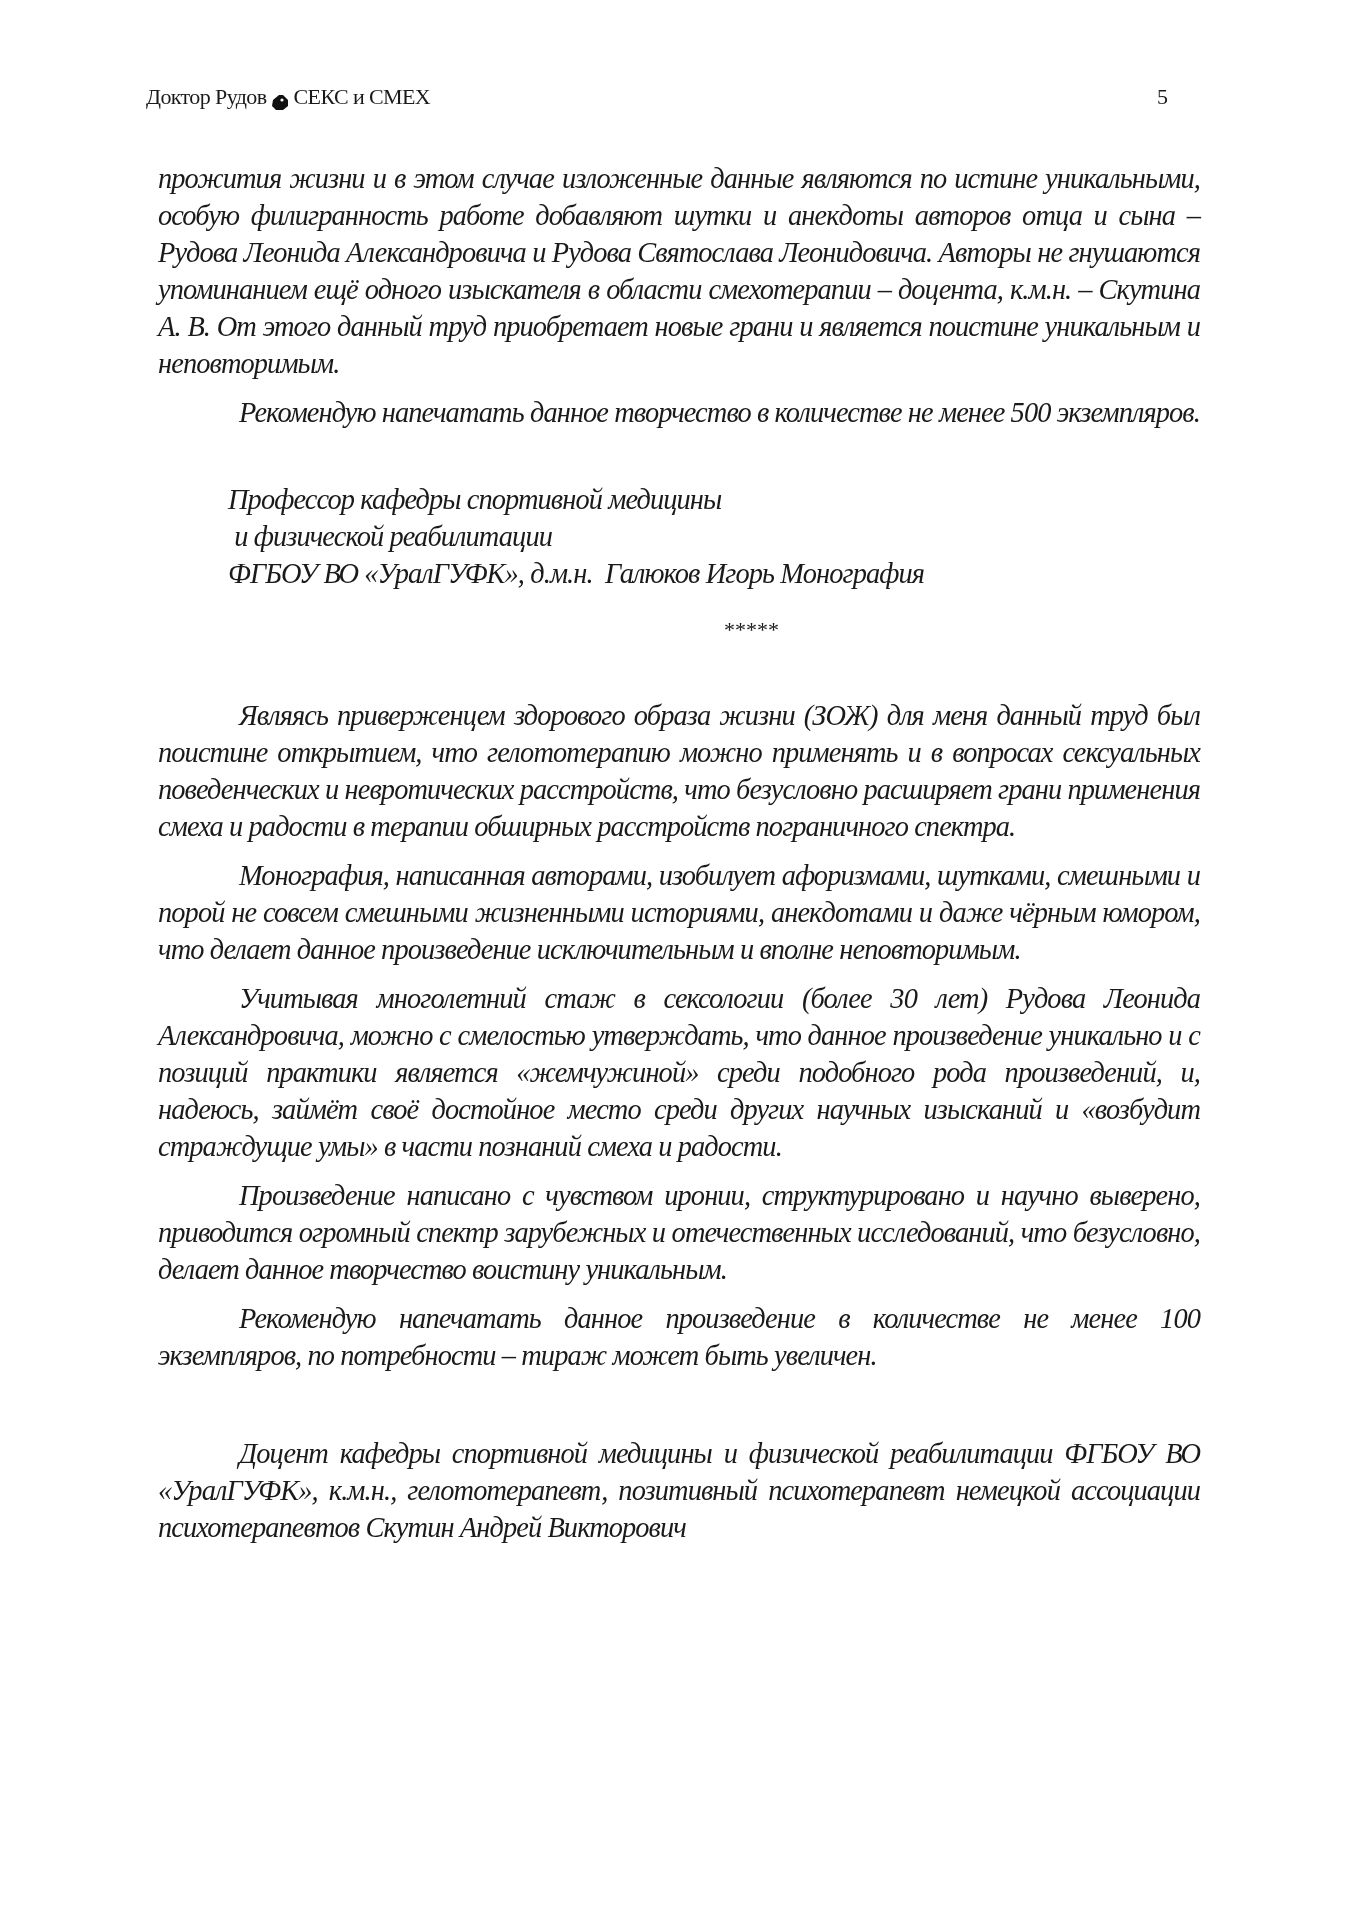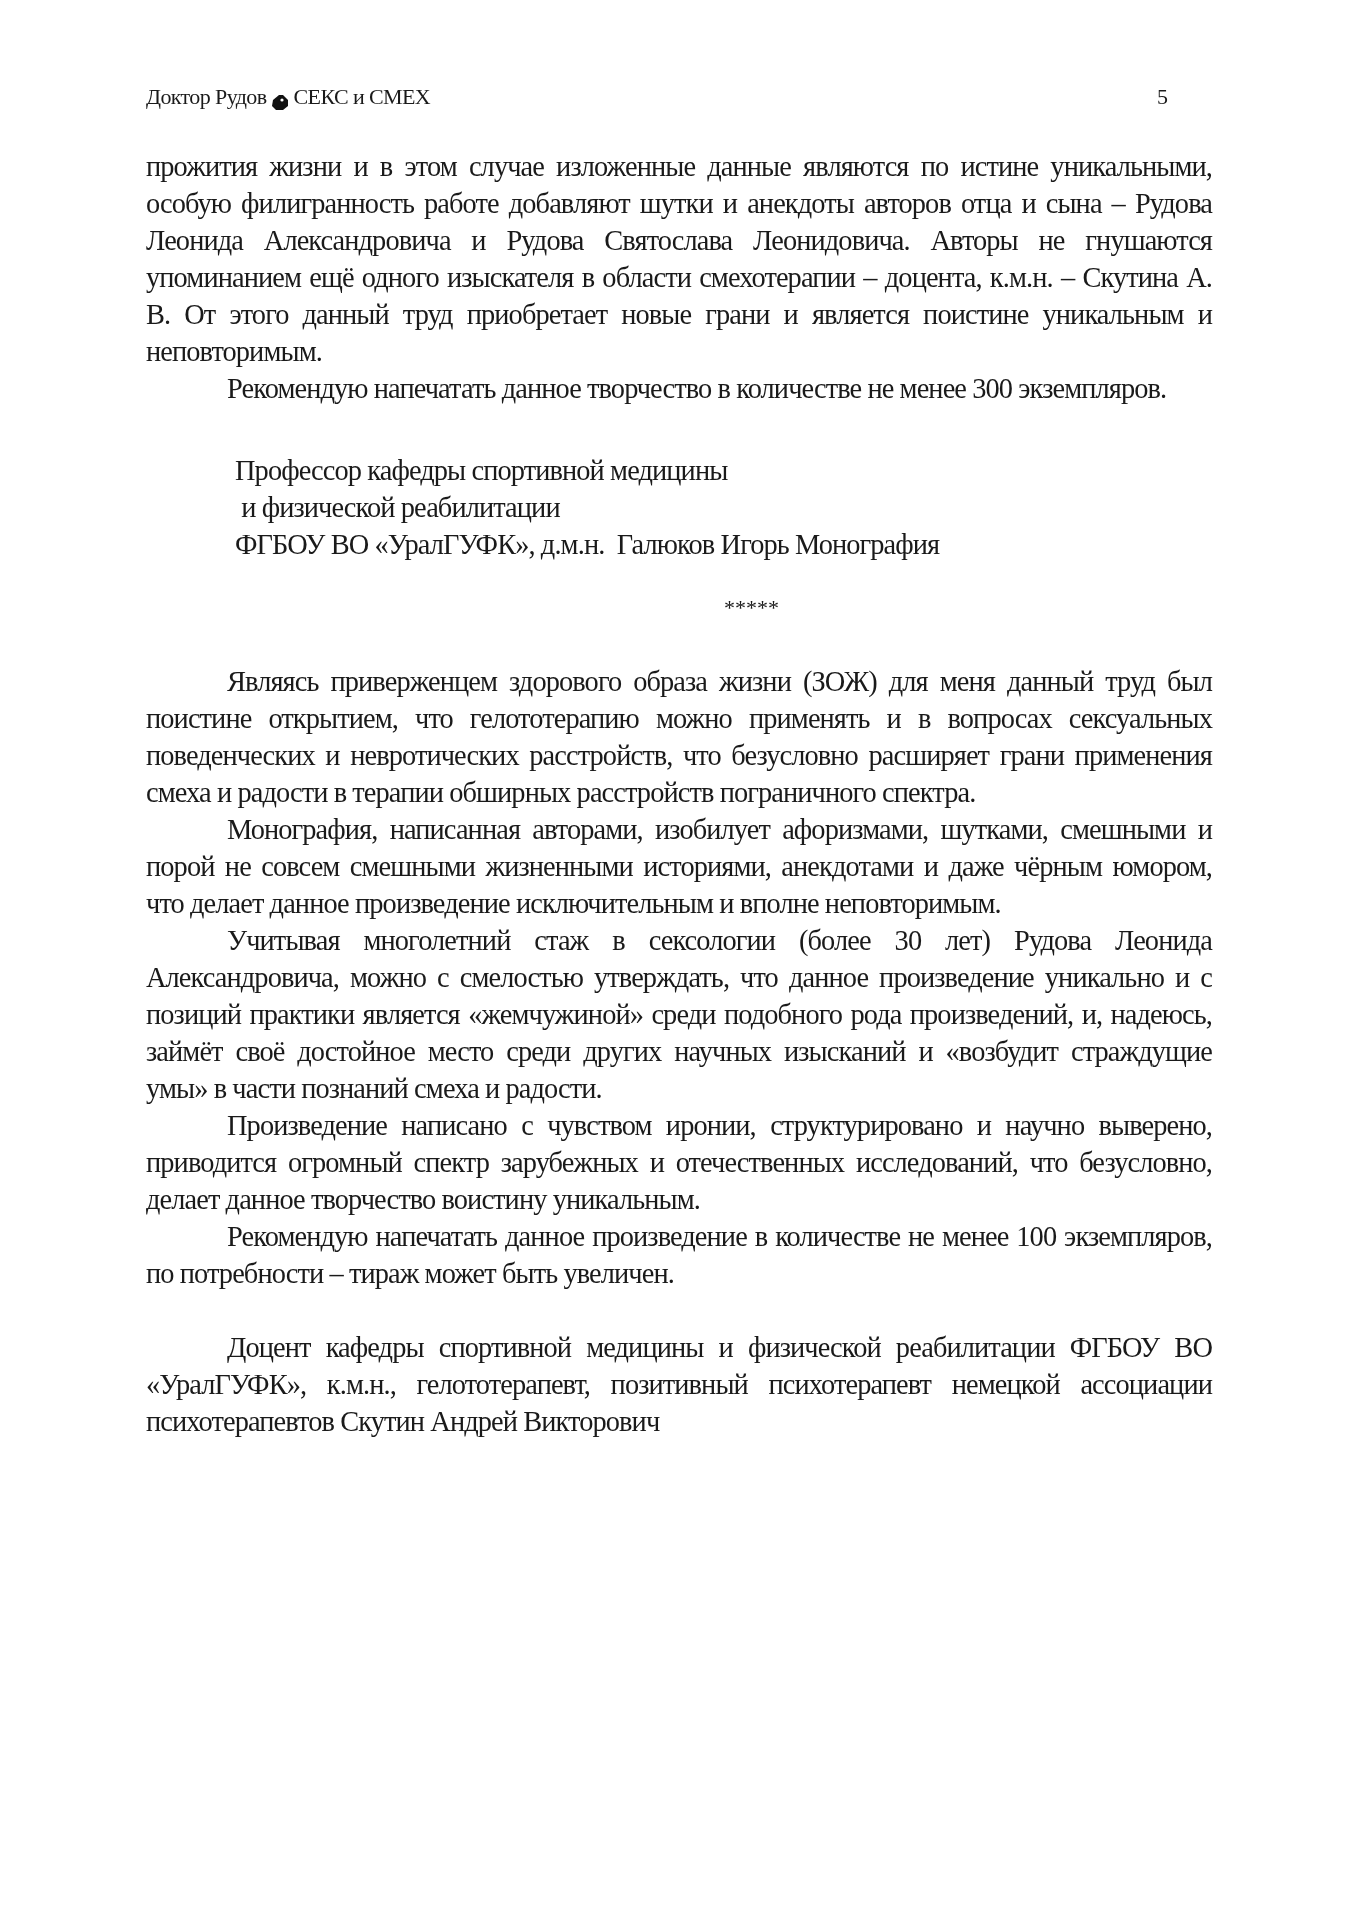--- a/index.html
+++ b/index.html
@@ -52,30 +52,32 @@
     .body {
       position: absolute;
       left: 146px;
       top: 148px;
       width: 1066px;
       font-size: 28.4px;
       line-height: 37px;
       letter-spacing: -0.9px;
     }
     .p {
-      margin: 0;
+      margin: 12px;
       text-align: justify;
       text-indent: 81px;
       hyphens: none;
+      font-style: italic;
     }
     .p.noindent { text-indent: 0; }
     .sig {
-      margin: 8px;
+      margin: 1px;
       padding-left: 81px;
       text-align: left;
+      font-style: italic;
     }
     .sig .line { display: block; white-space: pre; }
     .sep {
       text-align: center;
       margin: 0;
       padding-left: 145px;
       letter-spacing: 0;
       font-size: 22px;
       line-height: 37px;
     }
@@ -96,21 +98,21 @@
           <circle cx="11" cy="6" r="1.6" fill="#fff"></circle>
         </svg>
       </span>
       <span>СЕКС и СМЕХ</span>
     </div>
     <span class="page-number">5</span>
   </div>
 
   <div class="body">
     <p class="p noindent">прожития жизни и в этом случае изложенные данные являются по истине уникальными, особую филигранность работе добавляют шутки и анекдоты авторов отца и сына – Рудова Леонида Александровича и Рудова Святослава Леонидовича. Авторы не гнушаются упоминанием ещё одного изыскателя в области смехотерапии – доцента, к.м.н. – Скутина А. В. От этого данный труд приобретает новые грани и является поистине уникальным и неповторимым.</p>
-    <p class="p">Рекомендую напечатать данное творчество в количестве не менее 300 экземпляров.</p>
+    <p class="p">Рекомендую напечатать данное творчество в количестве не менее 500 экземпляров.</p>
 
     <div class="gap1"></div>
 
     <div class="sig">
       <span class="line">Профессор кафедры спортивной медицины</span>
       <span class="line"> и физической реабилитации</span>
       <span class="line">ФГБОУ ВО «УралГУФК», д.м.н.  Галюков Игорь Монография</span>
     </div>
 
     <div class="gap-half"></div>

